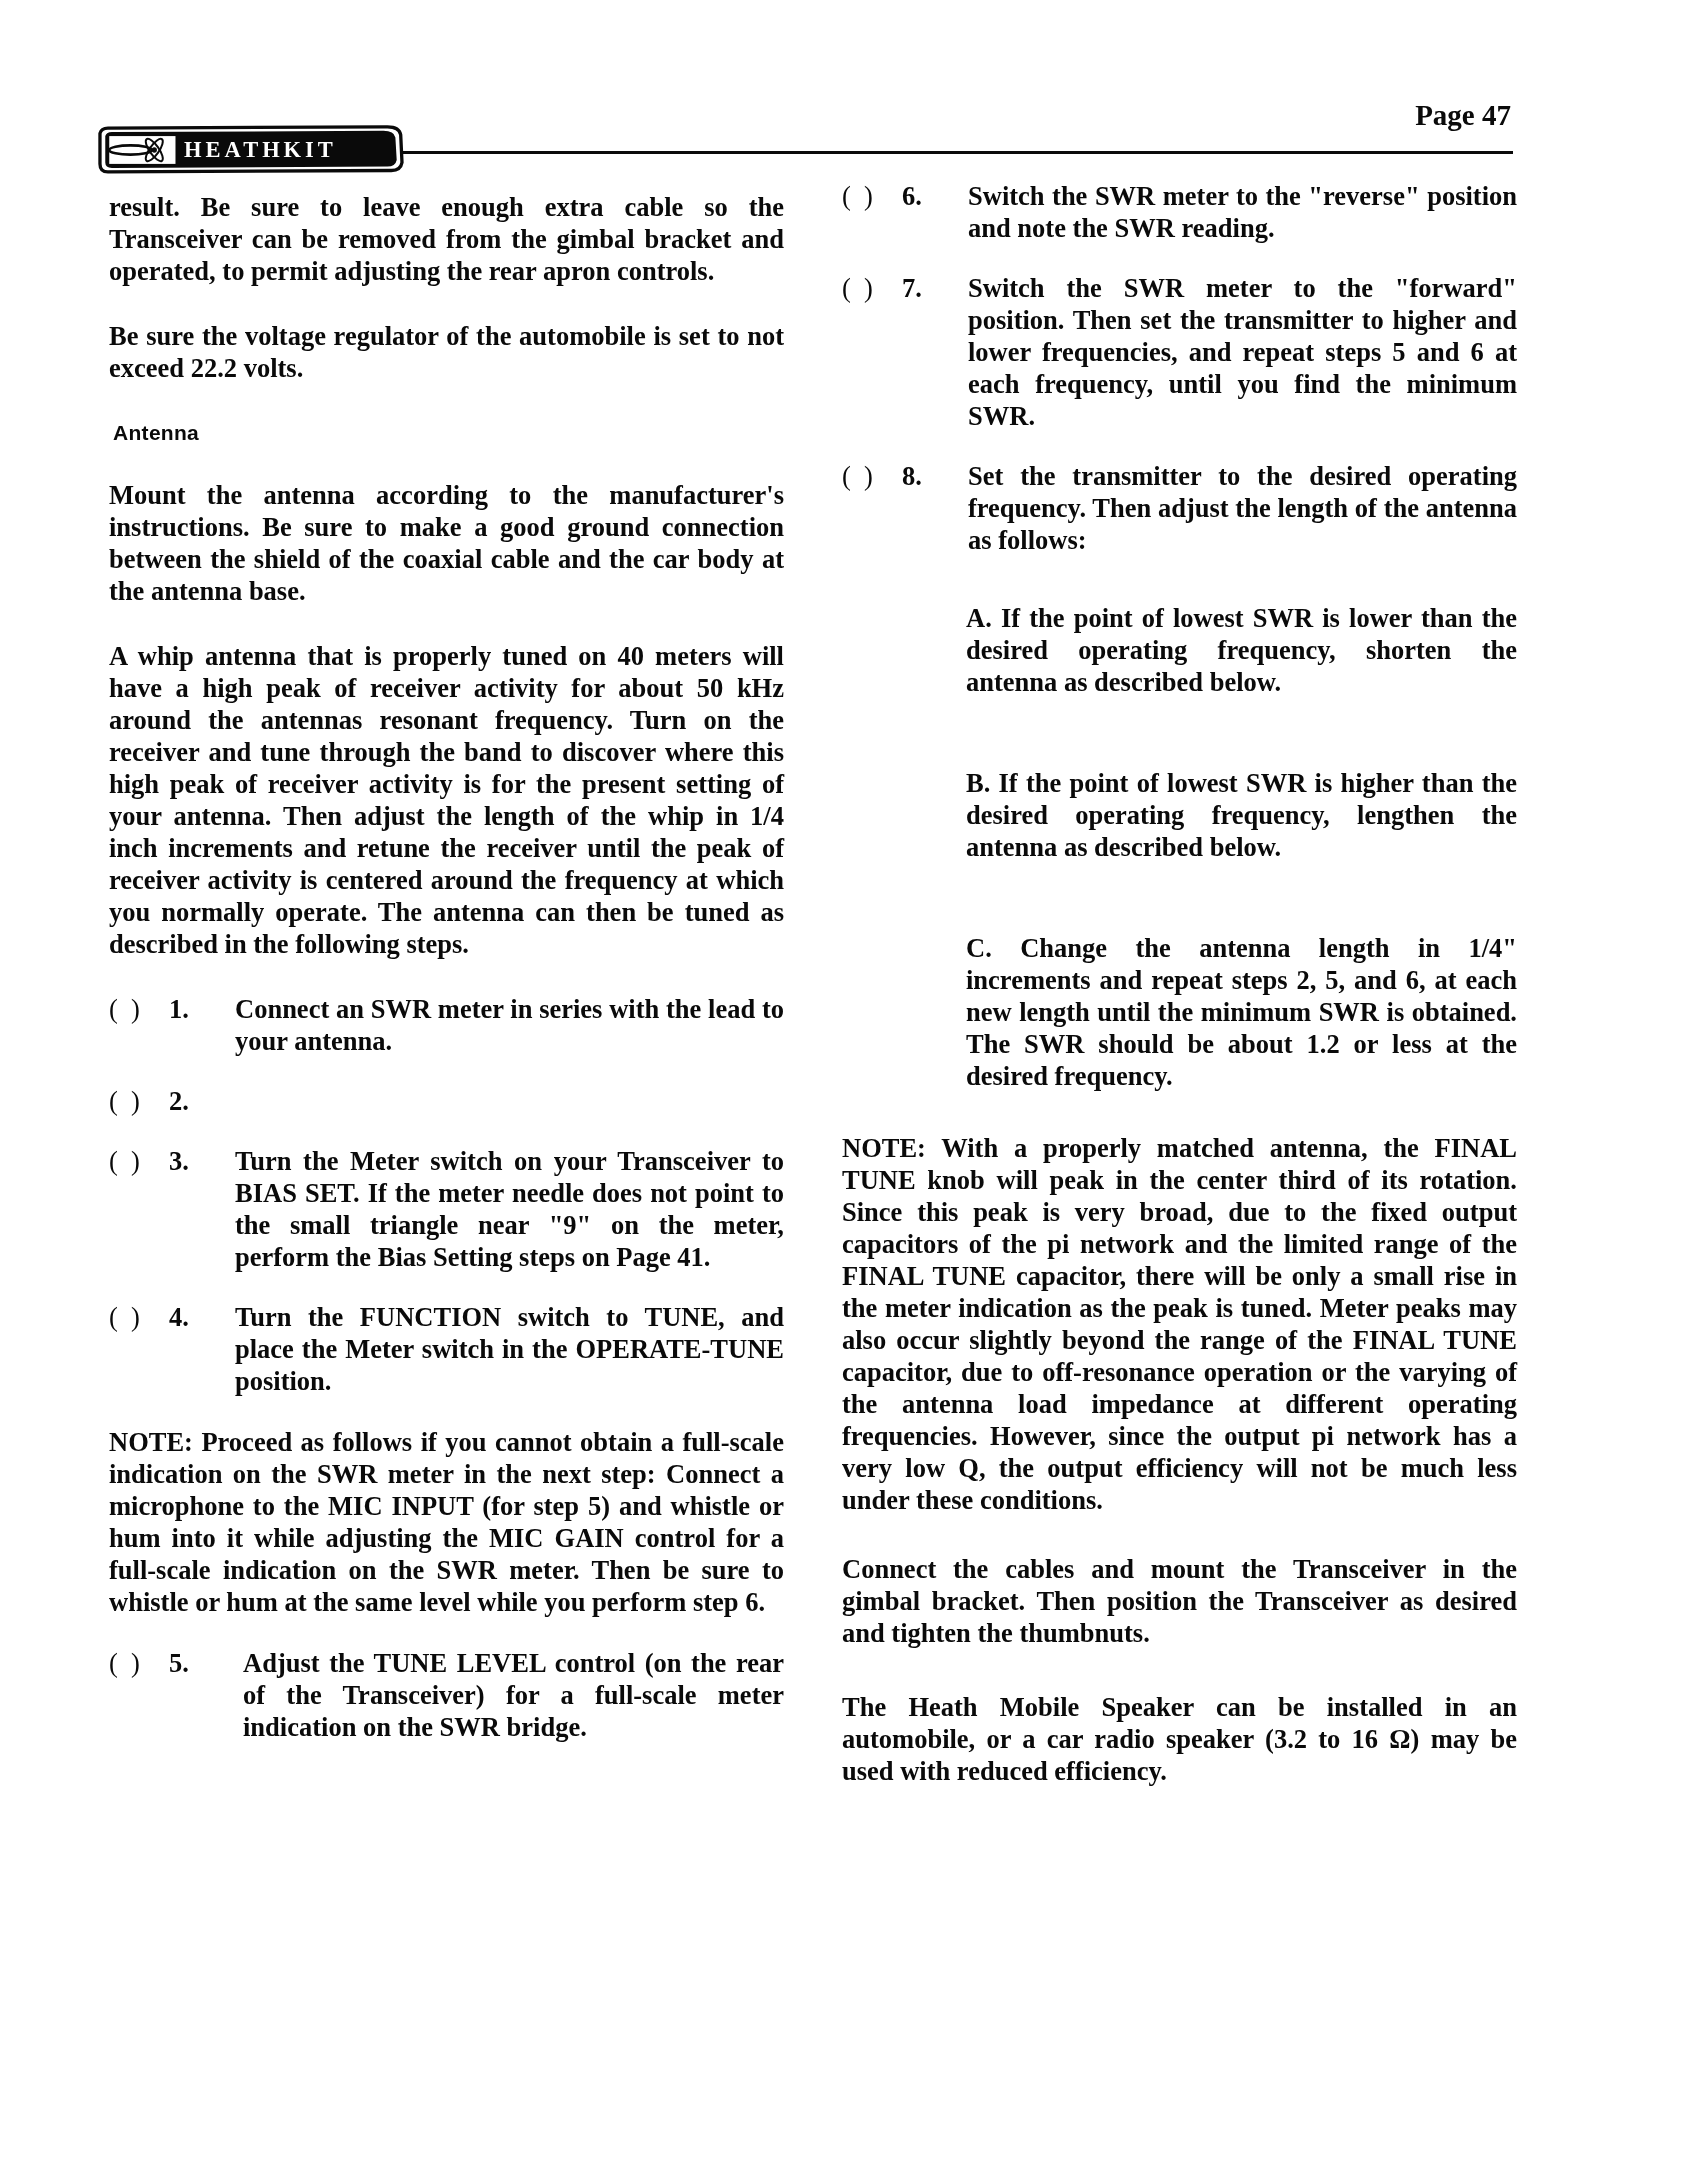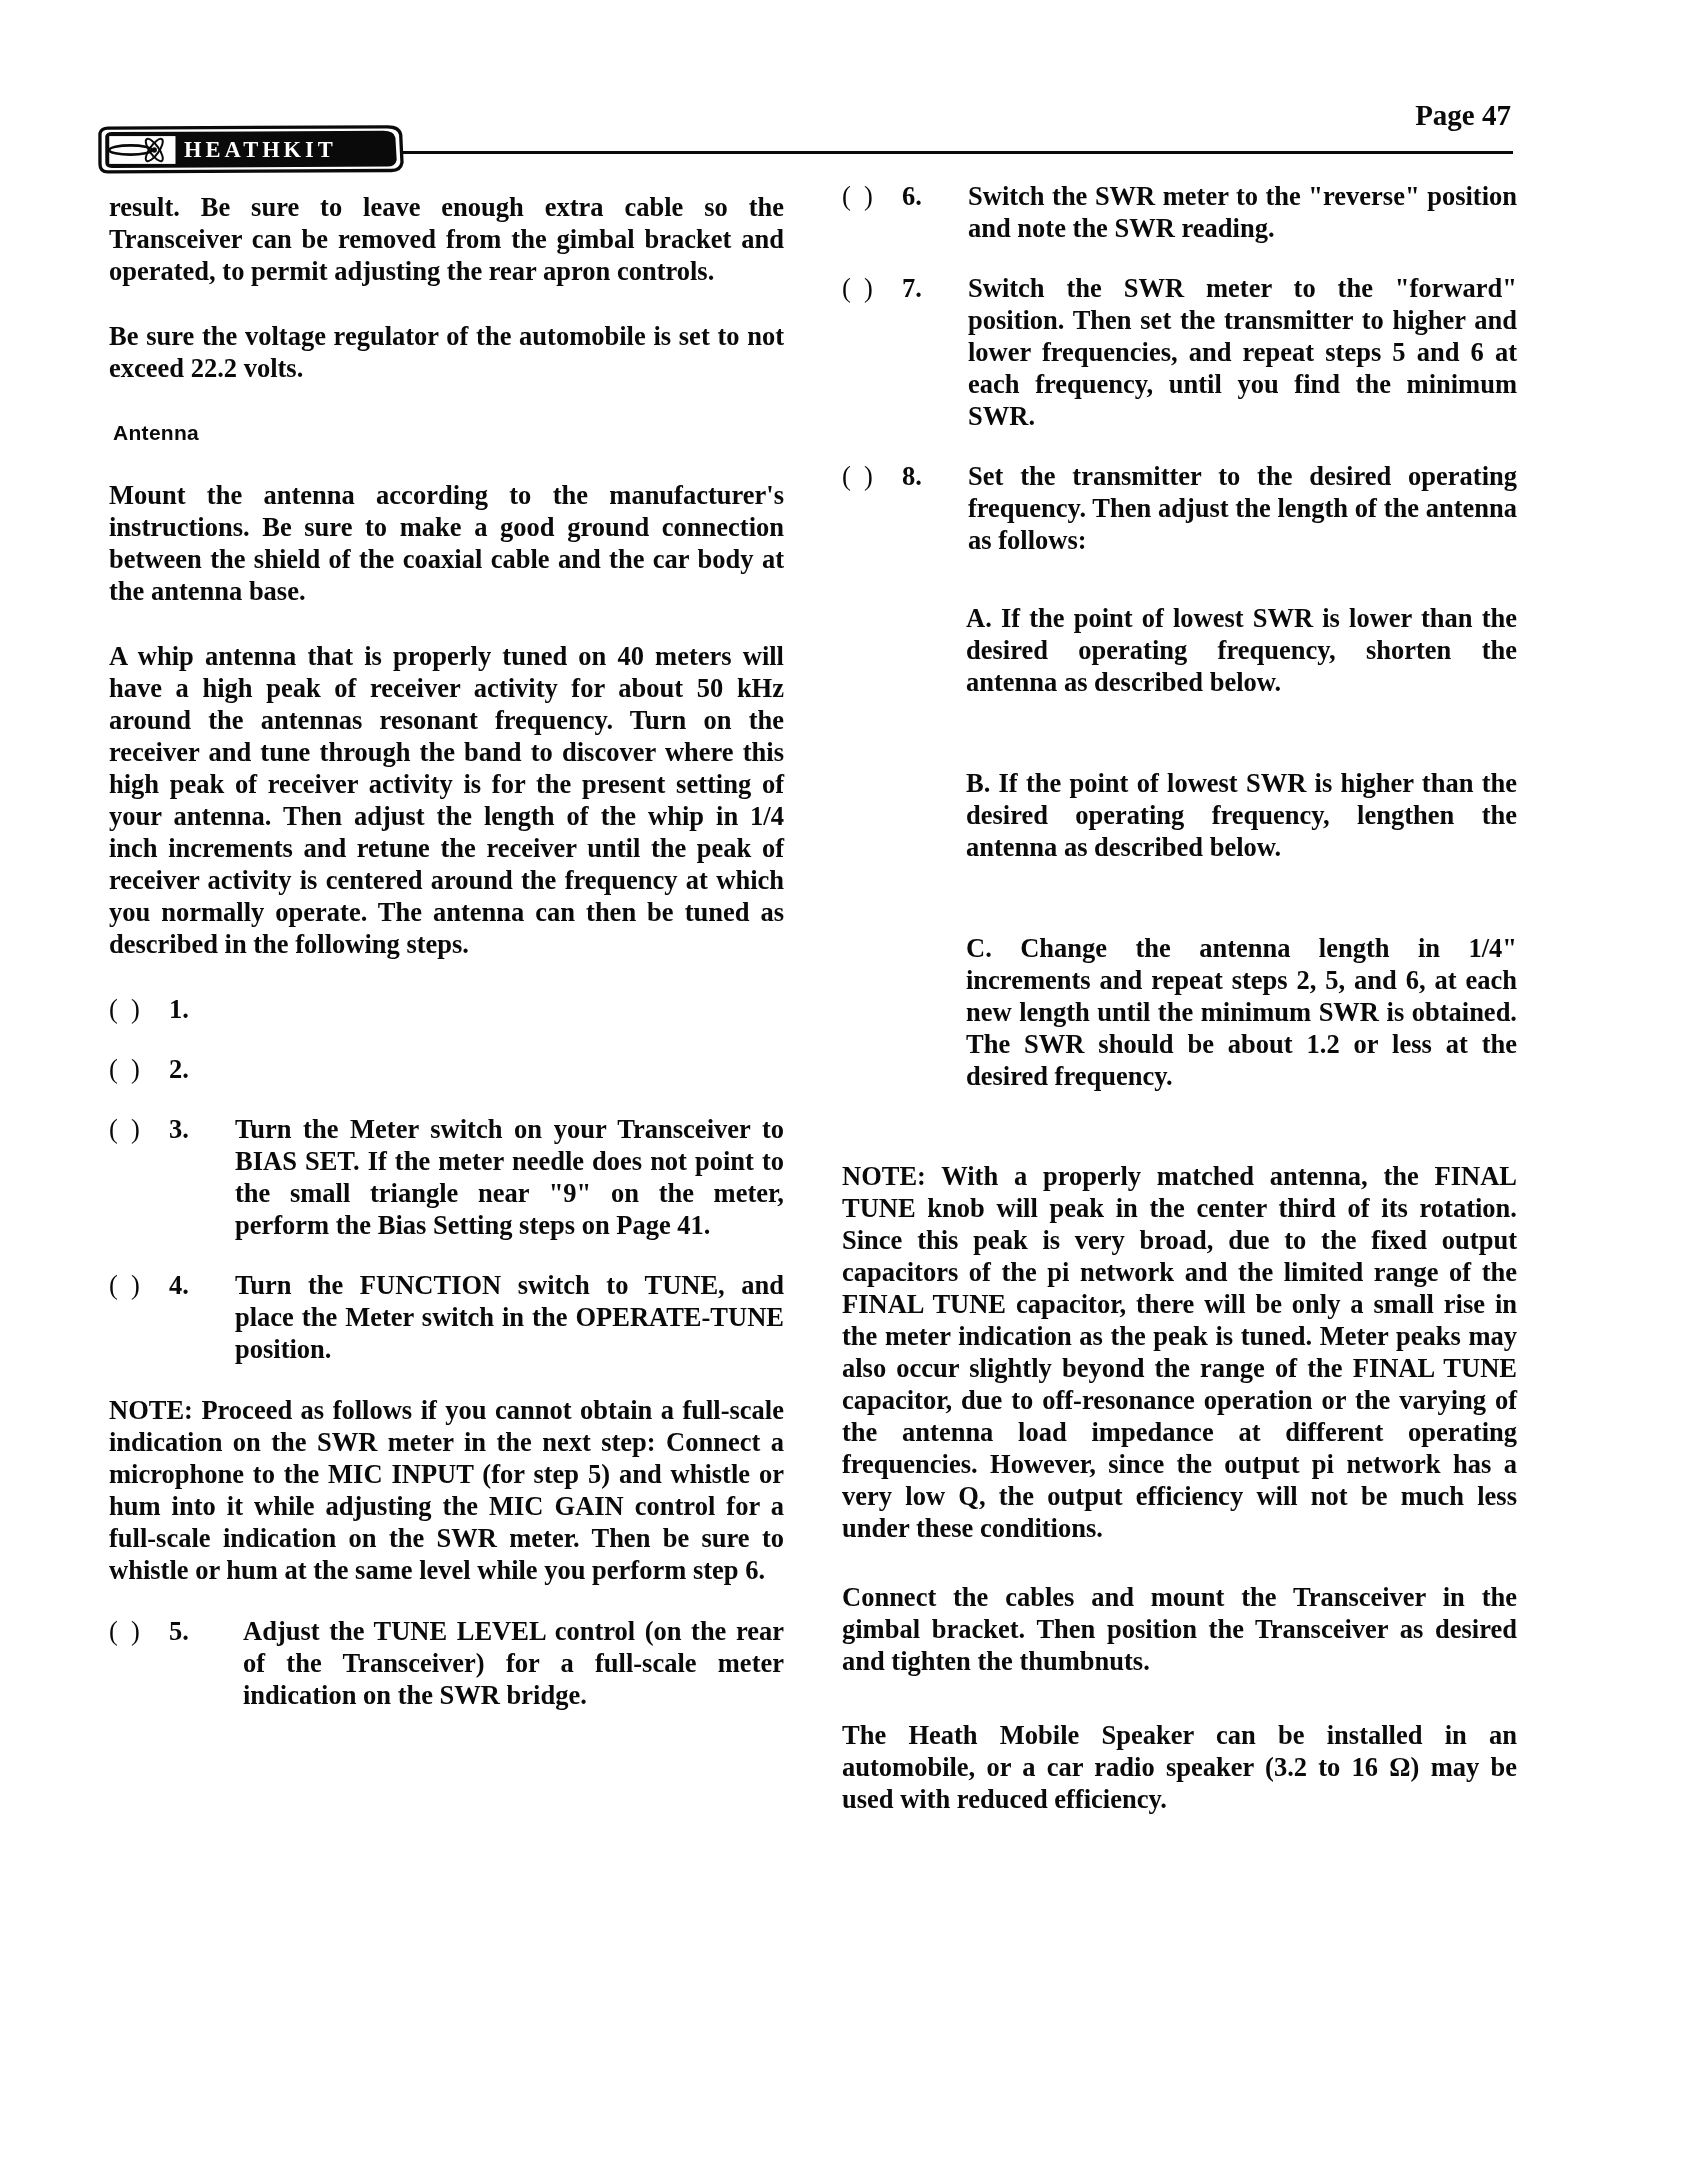--- a/index.html
+++ b/index.html
@@ -13,21 +13,21 @@
   .col.left { left: 109px; }
   .col.right { left: 842px; top: 180px; }
   .para { text-align: justify; margin: 0 0 33px 0; }
   .heading { font-family: "Liberation Sans", "DejaVu Sans", sans-serif; font-size: 21px; font-weight: bold;
              margin: 0 0 30px 4px; letter-spacing: 0.3px; }
   .step { display: flex; margin: 0 0 28px 0; }
   .step .check { width: 60px; flex: none; font-weight: normal; white-space: pre; }
   .step .num { width: 66px; flex: none; }
   .step .text { flex: 1; text-align: justify; }
   .sub { margin: 0 0 69px 124px; text-align: justify; }
-  .sub.last { margin-bottom: 68px; }
+  .sub.last { margin-bottom: 40px; }
 </style>
 </head>
 <body>
 
 <div class="logo">
   <svg viewBox="0 0 465 75">
     <path d="M6,14 Q8,6 18,6 L440,4 Q458,4 460,16 L462,58 Q460,70 446,70 L18,72 Q6,72 6,60 Z" fill="#fff" stroke="#0a0a0a" stroke-width="5"></path>
     <path d="M14,18 Q16,12 24,12 L434,10 Q450,10 452,20 L454,54 Q452,64 440,64 L24,66 Q14,66 14,58 Z" fill="#0a0a0a"></path>
     <rect x="20" y="18" width="100" height="42" fill="#fff"></rect>
     <g>
@@ -45,20 +45,21 @@
 <div class="col left">
   <p class="para">result. Be sure to leave enough extra cable so the Transceiver can be removed from the gimbal bracket and operated, to permit adjusting the rear apron controls.</p>
   <p class="para">Be sure the voltage regulator of the automobile is set to not exceed 22.2 volts.</p>
   <div class="heading">Antenna</div>
   <p class="para">Mount the antenna according to the manufacturer's instructions. Be sure to make a good ground connection between the shield of the coaxial cable and the car body at the antenna base.</p>
   <p class="para">A whip antenna that is properly tuned on 40 meters will have a high peak of receiver activity for about 50 kHz around the antennas resonant frequency. Turn on the receiver and tune through the band to discover where this high peak of receiver activity is for the present setting of your antenna. Then adjust the length of the whip in 1/4 inch increments and retune the receiver until the peak of receiver activity is centered around the frequency at which you normally operate. The antenna can then be tuned as described in the following steps.</p>
 
   <div class="step">
     <span class="check">(  )</span>
     <span class="num">1.</span>
+    <span class="text">Connect an SWR meter in series with the lead to your antenna.</span>
   </div>
   <div class="step">
     <span class="check">(  )</span>
     <span class="num">2.</span>
   </div>
   <div class="step">
     <span class="check">(  )</span>
     <span class="num">3.</span>
     <span class="text">Turn the Meter switch on your Transceiver to BIAS SET. If the meter needle does not point to the small triangle near "9" on the meter, perform the Bias Setting steps on Page 41.</span>
   </div>

